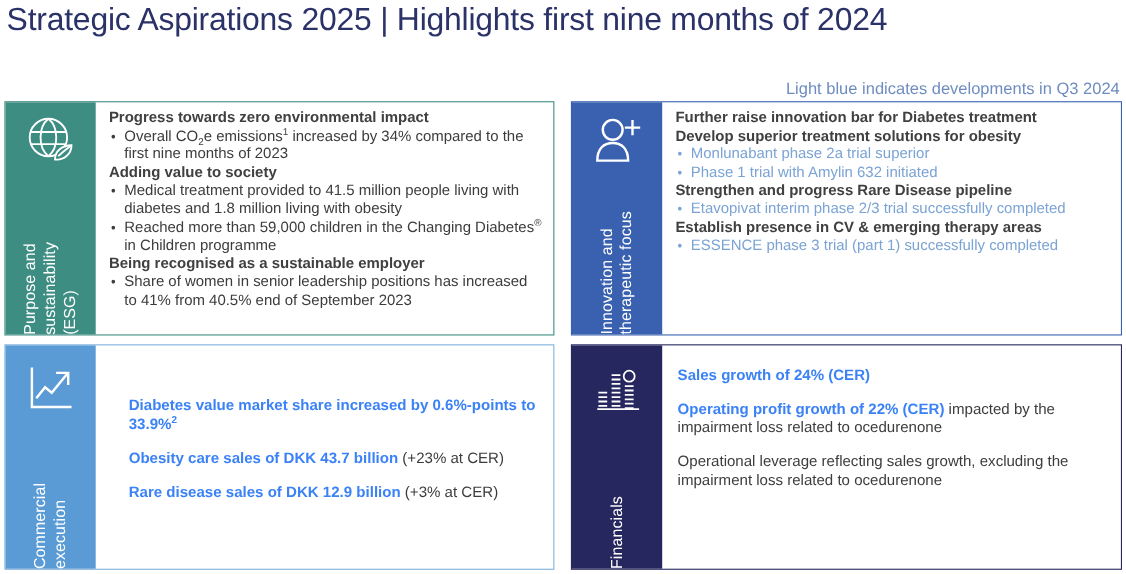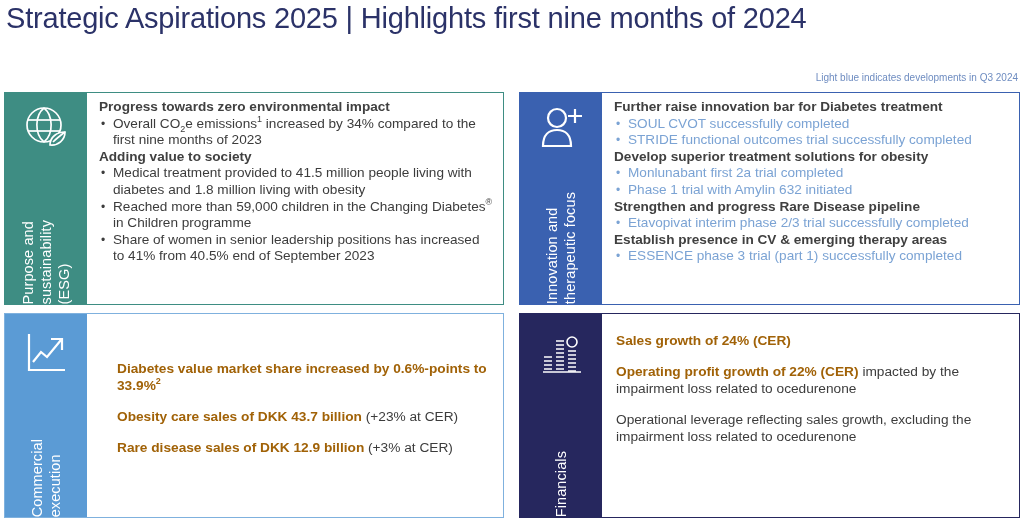--- a/index.html
+++ b/index.html
@@ -14,21 +14,21 @@
 
   
   .title{
     position:absolute;left:6px;top:2px;
     font-size:29px;font-weight:400;
     color:#2b3268;letter-spacing:-0.2px;
     white-space:nowrap;
   }
   .note{
     position:absolute;right:6px;top:72px;
-    font-size:10px;color:#6e8cc0;white-space:nowrap;
+    font-size:15px;color:#6e8cc0;white-space:nowrap;
   }
 
   
   .panel{
     position:absolute;
     background:#ffffff;
     box-sizing:border-box;
     display:flex;
   }
   .p-tl{left:4px;  top:92px;  width:500px;height:213px; border:1.5px solid #3e8d83;}
@@ -89,21 +89,21 @@
     font-size:12px;color:#3c3c3c;
   }
   ul.bl.lightblue li{color:#7ba3d4;}
   ul.bl.lightblue li:before{color:#7ba3d4;}
 
   
   .para{
     font-size:13.7px;line-height:17px;color:#3c3c3c;
     margin:0 0 14px 0;
   }
-  .para b{color:#a16207;font-weight:bold;}
+  .para b{color:#3b82f6;font-weight:bold;}
   .p-bl .body{padding-top:46px;padding-left:30px;}
   .p-br .body{padding-top:18px;padding-left:14px;}
 
   sup{font-size:9px;vertical-align:super;line-height:0;}
   sub{font-size:9px;vertical-align:sub;line-height:0;}
   .reg{font-size:9px;vertical-align:super;line-height:0;}
 </style>
 </head>
 <body>
 
@@ -132,47 +132,44 @@
     <div class="body">
       <p class="hdr">Progress towards zero environmental impact</p>
       <ul class="bl">
         <li>Overall CO<sub>2</sub>e emissions<sup>1</sup> increased by 34% compared to the first nine months of 2023</li>
       </ul>
       <p class="hdr">Adding value to society</p>
       <ul class="bl">
         <li>Medical treatment provided to 41.5 million people living with diabetes and 1.8 million living with obesity</li>
         <li>Reached more than 59,000 children in the Changing Diabetes<span class="reg">®</span> in Children programme</li>
       </ul>
+      <p class="hdr">Being recognised as a sustainable employer</p>
       <ul class="bl">
         <li>Share of women in senior leadership positions has increased to 41% from 40.5% end of September 2023</li>
       </ul>
     </div>
   </div>
 
   <div class="panel p-tr">
     <div class="side">
       <span class="side-icon">
         <svg viewBox="0 0 52 52" width="52" height="52" fill="none" stroke="#ffffff" stroke-width="2.2">
           <circle cx="22" cy="17" r="9"></circle>
           <path d="M8 45 C8 34 14 29 22 29 C30 29 36 34 36 45 Z"></path>
           <path d="M40 8 V22 M33 15 H47"></path>
         </svg>
       </span>
       <span class="side-label">Innovation and
 therapeutic focus</span>
     </div>
     <div class="body">
       <p class="hdr">Further raise innovation bar for Diabetes treatment</p>
-      <ul class="bl lightblue">
-        <li>SOUL CVOT successfully completed</li>
-        <li>STRIDE functional outcomes trial successfully completed</li>
-      </ul>
       <p class="hdr">Develop superior treatment solutions for obesity</p>
       <ul class="bl lightblue">
-        <li>Monlunabant first 2a trial completed</li>
+        <li>Monlunabant phase 2a trial superior</li>
         <li>Phase 1 trial with Amylin 632 initiated</li>
       </ul>
       <p class="hdr">Strengthen and progress Rare Disease pipeline</p>
       <ul class="bl lightblue">
         <li>Etavopivat interim phase 2/3 trial successfully completed</li>
       </ul>
       <p class="hdr">Establish presence in CV &amp; emerging therapy areas</p>
       <ul class="bl lightblue">
         <li>ESSENCE phase 3 trial (part 1) successfully completed</li>
       </ul>

